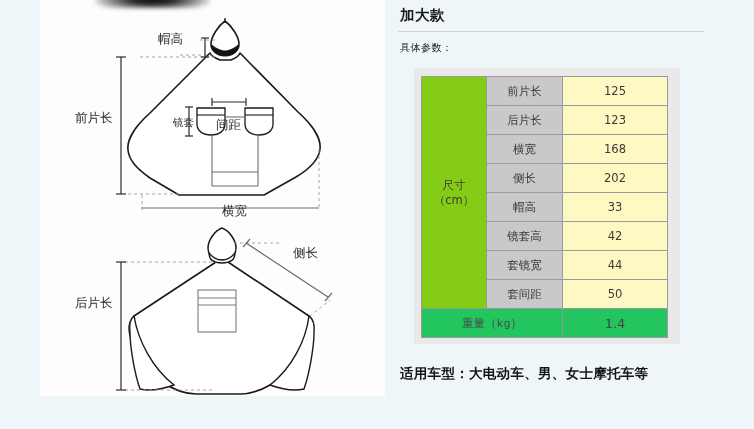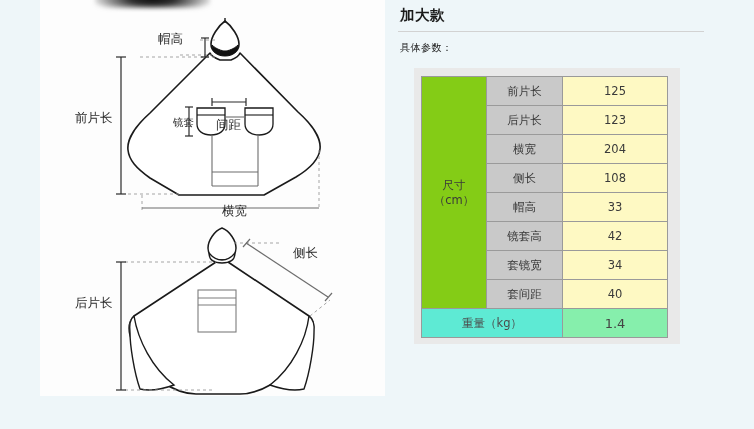--- a/index.html
+++ b/index.html
@@ -61,23 +61,23 @@
     color:#3a3a3a;
     padding:0;
   }
   td.c-head{
     width:64px;background:#84cc16;color:#4a4a4a;
     line-height:15px;font-size:11.5px;
   }
   td.c-label{width:75px;background:#c9c9c9;color:#454545;}
   td.c-value{width:104px;background:#fef9c3;color:#444;font-size:13px;}
   tr.weight td.w-label{
-    background:#5eead4;color:#4b4b4b;font-size:11.5px;
-  }
-  tr.weight td.w-value{background:#86efac;color:#444;font-size:13px;}
+    background:#22c55e;color:#4b4b4b;font-size:11.5px;font-family:Liberation Mono, monospace;
+  }
+  tr.weight td.w-value{background:#22c55e;color:#444;font-size:13px;}
 
   .spec-foot{
     position:absolute;left:4px;top:365px;width:336px;
     font-size:13.5px;font-weight:bold;color:#141414;letter-spacing:.3px;
   }
 </style>
 </head>
 <body>
 
 <div class="page">
@@ -237,44 +237,45 @@
             </td>
             <td class="c-label">前片长</td>
             <td class="c-value">125</td>
           </tr>
           <tr>
             <td class="c-label">后片长</td>
             <td class="c-value">123</td>
           </tr>
           <tr>
             <td class="c-label">横宽</td>
-            <td class="c-value">204</td>
+            <td class="c-value">168</td>
           </tr>
           <tr>
             <td class="c-label">侧长</td>
-            <td class="c-value">108</td>
+            <td class="c-value">202</td>
           </tr>
           <tr>
             <td class="c-label">帽高</td>
             <td class="c-value">33</td>
           </tr>
           <tr>
             <td class="c-label">镜套高</td>
             <td class="c-value">42</td>
           </tr>
           <tr>
             <td class="c-label">套镜宽</td>
-            <td class="c-value">34</td>
+            <td class="c-value">44</td>
           </tr>
           <tr>
             <td class="c-label">套间距</td>
-            <td class="c-value">40</td>
+            <td class="c-value">50</td>
           </tr>
           <tr class="weight">
             <td class="w-label" colspan="2">重量（kg）</td>
             <td class="w-value">1.4</td>
           </tr>
         </tbody>
       </table>
     </div>
 
+    <div class="spec-foot">适用车型：大电动车、男、女士摩托车等</div>
   </div>
 </div>
 
 </body></html>

